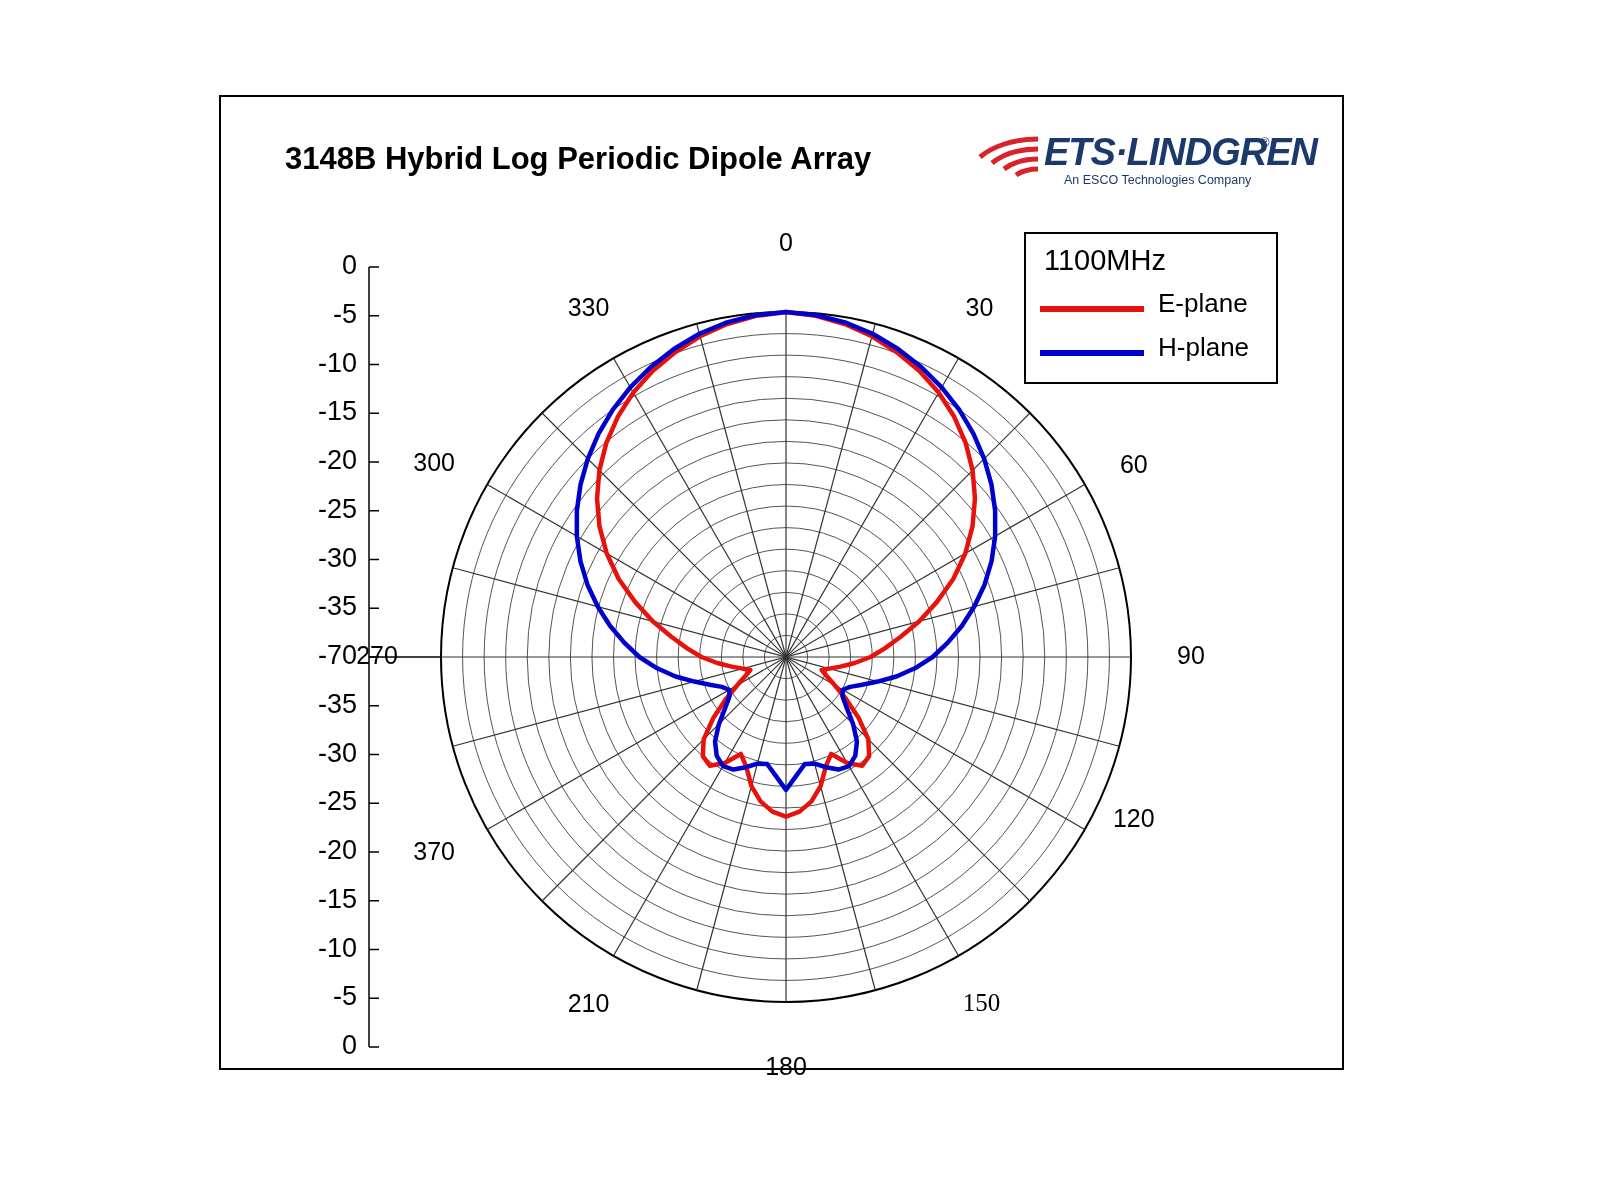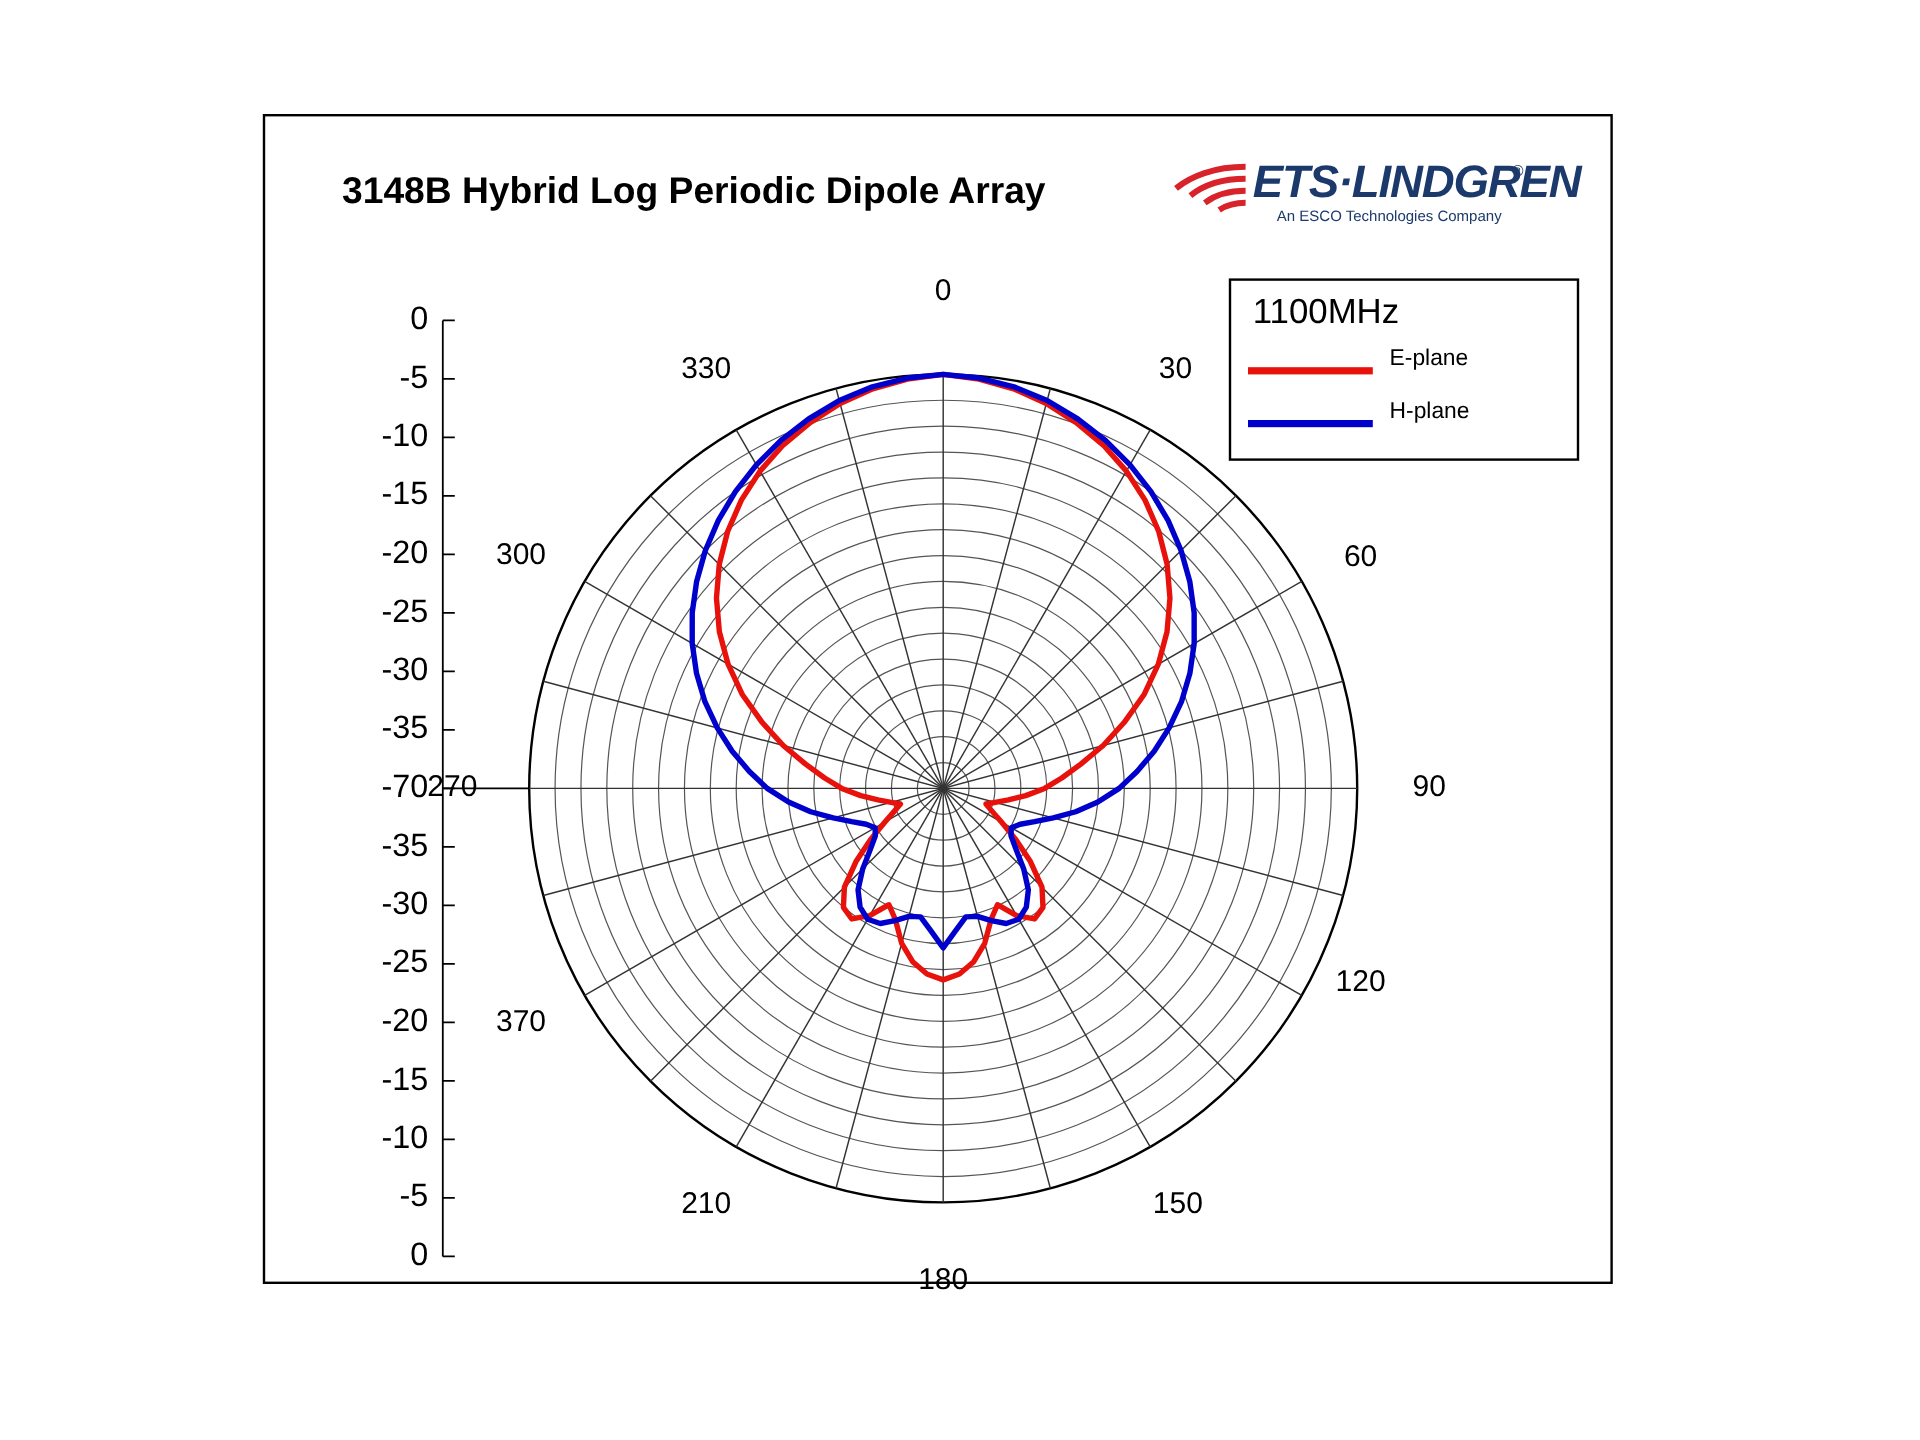--- a/index.html
+++ b/index.html
@@ -73,21 +73,21 @@
   }
   .logo-waves {
     position: absolute;
     left: 0px;
     top: 2px;
   }
   #legend {
     position: absolute;
     left: 1024px;
     top: 232px;
-    width: 292px;
+    width: 254px;
     height: 152px;
     border: 2px solid #000000;
     background: #ffffff;
     box-sizing: border-box;
     padding-left: 48px;
   }
   #legend-title {
     position: absolute;
     left: 18px;
     top: 10px;
@@ -105,21 +105,21 @@
     position: absolute;
     left: 0px;
     top: 18px;
     width: 104px;
     height: 6px;
   }
   .legend-label {
     position: absolute;
     left: 118px;
     top: 0px;
-    font-size: 19px;
+    font-size: 26px;
     color: #000000;
     white-space: nowrap;
   }
   #plot {
     position: absolute;
     left: 219px;
     top: 95px;
   }
   .axis-label {
     position: absolute;
@@ -245,21 +245,21 @@
       <div class="axis-label" style="left: 357px; top: 932.5px; transform: translateX(-100%);">-10</div>
       <div class="axis-label" style="left: 357px; top: 981.25px; transform: translateX(-100%);">-5</div>
       <div class="axis-label" style="left: 357px; top: 1030px; transform: translateX(-100%);">0</div>
     </div>
   <div id="angle-labels">
       <div class="ang-label" style="left: 786px; top: 228px; transform: translateX(-50%);">0</div>
       <div class="ang-label" style="left: 979.5px; top: 293.169px; transform: translateX(-50%);">30</div>
       <div class="ang-label" style="left: 1133.83px; top: 449.5px; transform: translateX(-50%);">60</div>
       <div class="ang-label" style="left: 1191px; top: 641px; transform: translateX(-50%);">90</div>
       <div class="ang-label" style="left: 1133.83px; top: 804px; transform: translateX(-50%);">120</div>
-      <div class="ang-label" style="left: 981.5px; top: 988.831px; transform: translateX(-50%);">150</div>
+      <div class="ang-label" style="left: 981.5px; top: 988.831px; transform: translateX(-50%); font-family: Liberation Serif, serif;">150</div>
       <div class="ang-label" style="left: 786px; top: 1052px; transform: translateX(-50%);">180</div>
       <div class="ang-label" style="left: 588.5px; top: 988.831px; transform: translateX(-50%);">210</div>
       <div class="ang-label" style="left: 434.169px; top: 836.5px; transform: translateX(-50%);">370</div>
       <div class="ang-label" style="left: 377px; top: 641px; transform: translateX(-50%);">270</div>
       <div class="ang-label" style="left: 434.169px; top: 447.5px; transform: translateX(-50%);">300</div>
       <div class="ang-label" style="left: 588.5px; top: 293.169px; transform: translateX(-50%);">330</div>
     </div>
 
 </div>
 

